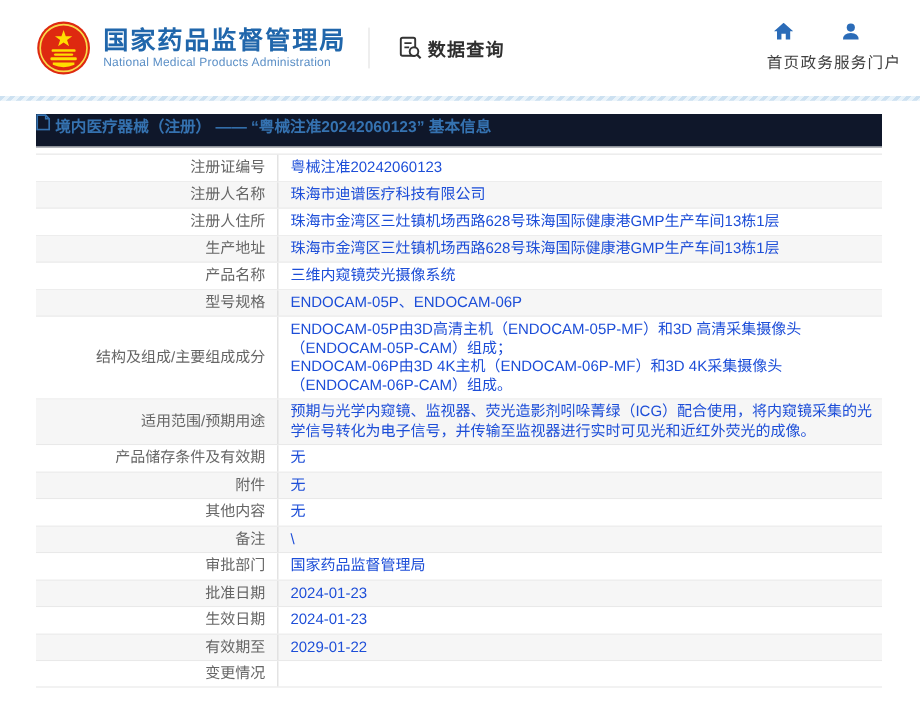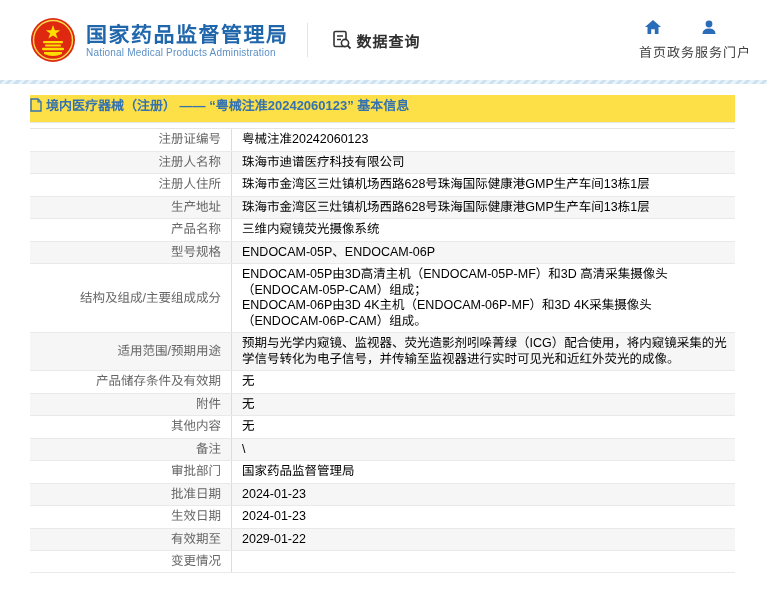--- a/index.html
+++ b/index.html
@@ -21,32 +21,32 @@
   .nav-item { display:flex; flex-direction:column; align-items:center; gap:3px; cursor:pointer; text-decoration:none; }
   .nav-item svg { width:16px; height:15px; }
   .nav-label { font-size:13px; color:#3f3f3f; letter-spacing:1px; }
 
   .blue-strip { height:4px;
     background:repeating-linear-gradient(135deg,#cde1f1 0 3px,#e9f3fa 3px 6px); }
 
   
   .content { padding:0 32px 0 30px; }
   .page-title { margin-top:11px; padding-bottom:8px; border-bottom:1px solid #e5e5e5;
-    display:flex; align-items:center; gap:4px;
-    font-size:13px; font-weight:600; color:#3572b0; background:#fde047; }
+    display:flex; gap:4px;
+    font-size:13px; font-weight:600; color:#3572b0; background:#0f172a; }
   .pt-icon { width:12px; height:14px; flex:0 0 12px; }
 
   
   .info-table { margin-top:5px; border-top:1px solid #e4e4e4; }
   .trow { display:flex; border-bottom:1px solid #e9e9e9; background:#fff; }
   .trow:nth-child(even) { background:#f6f6f6; }
   .tlabel { width:202px; flex:0 0 202px; color:#666;
     font-size:12.5px; line-height:15px; padding:3px 10px 3px 4px;
     border-right:1px solid #dcdcdc; display:flex; justify-content:flex-end; align-items:center; gap:3px; }
-  .tvalue { flex:1; color:#000000; font-size:12.5px; line-height:15.5px;
+  .tvalue { flex:1; color:#1d4ed8; font-size:12.5px; line-height:15.5px;
     padding:3px 8px 3px 10px; white-space:pre-line; display:flex; align-items:center; }
   .tvalue-inner { width:100%; }
 </style>
 </head>
 <body>
 
 <header class="site-header">
   <div class="brand">
     <span class="emblem">
       <svg viewBox="0 0 46 46">

